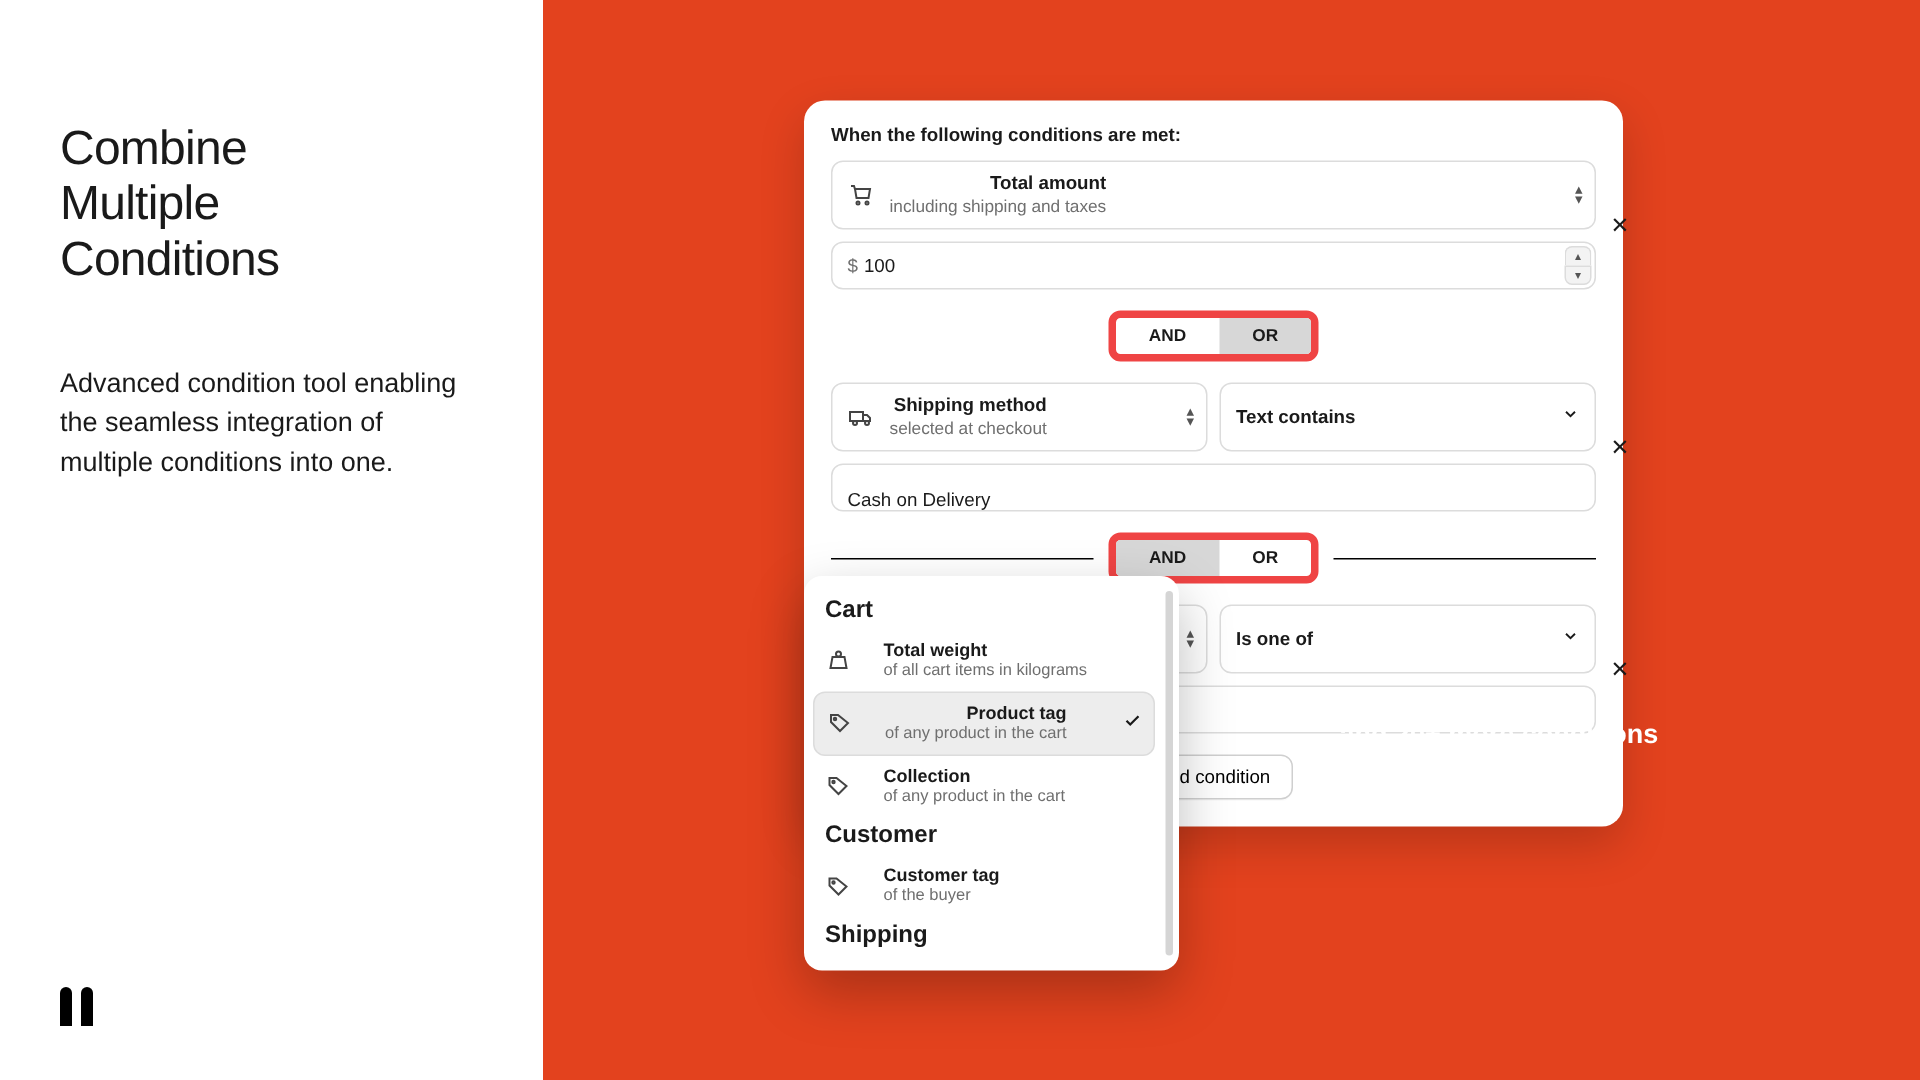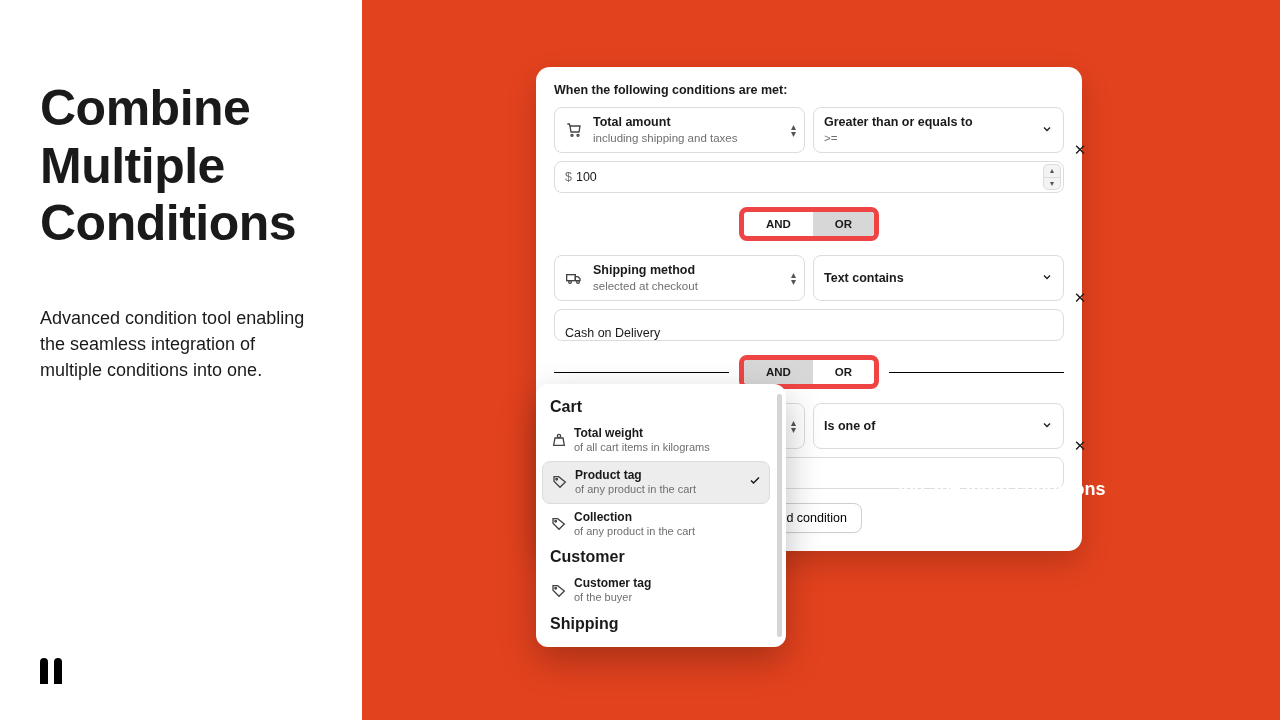--- a/index.html
+++ b/index.html
@@ -25,21 +25,21 @@
     width:362px;
     flex:0 0 362px;
     background:#fff;
     padding:80px 40px 40px 40px;
     display:flex;
     flex-direction:column;
     position:relative;
   }
   .right{flex:1;background:var(--orange);position:relative;}
 
-  .headline{font-size:50px;font-weight:700;line-height:1.15;letter-spacing:-0.5px;}
+  .headline{font-size:32px;font-weight:400;line-height:1.15;letter-spacing:-0.5px;}
   .subhead{margin-top:52px;font-size:18px;line-height:1.45;color:var(--text);max-width:280px;}
   .logo{
     position:absolute;left:40px;bottom:36px;
     width:22px;height:26px;
     display:flex;justify-content:space-between;
   }
   .logo span{width:8px;background:#000;border-radius:4px 4px 0 0;}
 
   .card{
     position:absolute;left:174px;top:67px;
@@ -49,21 +49,21 @@
     padding:16px 18px 18px 18px;
     box-shadow:0 12px 30px rgba(0,0,0,.18);
   }
   .card-title{font-size:12.5px;font-weight:700;margin-bottom:10px;}
 
   .cond{position:relative;}
   .row{display:flex;gap:8px;align-items:stretch;}
   .sel{
     background:#fff;border:1px solid var(--border);border-radius:8px;
     padding:7px 30px 7px 10px;position:relative;
-    display:flex;align-items:center;gap:10px;min-height:42px;
+    display:flex;align-items:center;gap:10px;min-height:42px;text-align:right;
   }
   .sel.half{flex:1 1 50%;}
   .sel-body{display:flex;flex-direction:column;line-height:1.25;}
   .sel-label{font-size:12.5px;font-weight:700;}
   .sel-sub{font-size:11.5px;color:var(--muted);}
   .sel-single{font-size:12.5px;font-weight:600;}
   .sort-caret{
     position:absolute;right:8px;top:50%;transform:translateY(-50%);
     font-size:10px;line-height:7px;color:#555;display:flex;flex-direction:column;gap:0;
   }
@@ -136,21 +136,21 @@
     width:250px;background:#fff;border-radius:12px;
     box-shadow:0 14px 36px rgba(0,0,0,.26);
     padding:10px 6px 10px 6px;
   }
   .dd::before{
     content:"";position:absolute;right:4px;top:10px;bottom:10px;width:5px;
     background:#d5d5d5;border-radius:3px;
   }
   .dd-head{font-size:16px;font-weight:700;padding:4px 8px 4px 8px;}
   .dd-item{
-    display:flex;align-items:center;gap:6px;
+    display:flex;align-items:center;gap:21px;
     padding:6px 8px;border-radius:8px;position:relative;
     margin-right:10px;
   }
   .dd-item .dd-body{display:flex;flex-direction:column;line-height:1.25;}
   .dd-item .t{font-size:12px;font-weight:700;}
   .dd-item .s{font-size:11px;color:var(--muted);}
   .dd-item.sel{background:#ededed;}
   .dd-check{position:absolute;right:8px;top:50%;transform:translateY(-50%);font-size:12px;}
 </style>
 </head>
@@ -188,29 +188,20 @@
             </span>
             <div class="sel-body">
               <span class="sel-label">Total amount</span>
               <span class="sel-sub">including shipping and taxes</span>
             </div>
             <span class="sort-caret">
                 <span>▴</span>
                 <span>▾</span>
               </span>
           </div>
-          <div class="sel half">
-            <div class="sel-body">
-              <span class="sel-label">Greater than or equals to</span>
-              <span class="sel-sub">&gt;=</span>
-            </div>
-            <span class="chev"><svg width="12" height="12" viewBox="0 0 24 24" fill="none" stroke="currentColor" stroke-width="2.5">
-                  <polyline points="6 9 12 15 18 9"></polyline>
-                </svg></span>
-          </div>
         </div>
         <div class="num-field">
           <span style="color:#6f6f6f">$</span>
           <span style="margin-left:4px">100</span>
           <div class="stepper">
             <div>▴</div>
             <div>▾</div>
           </div>
         </div>
         <div class="close-x">✕</div>

